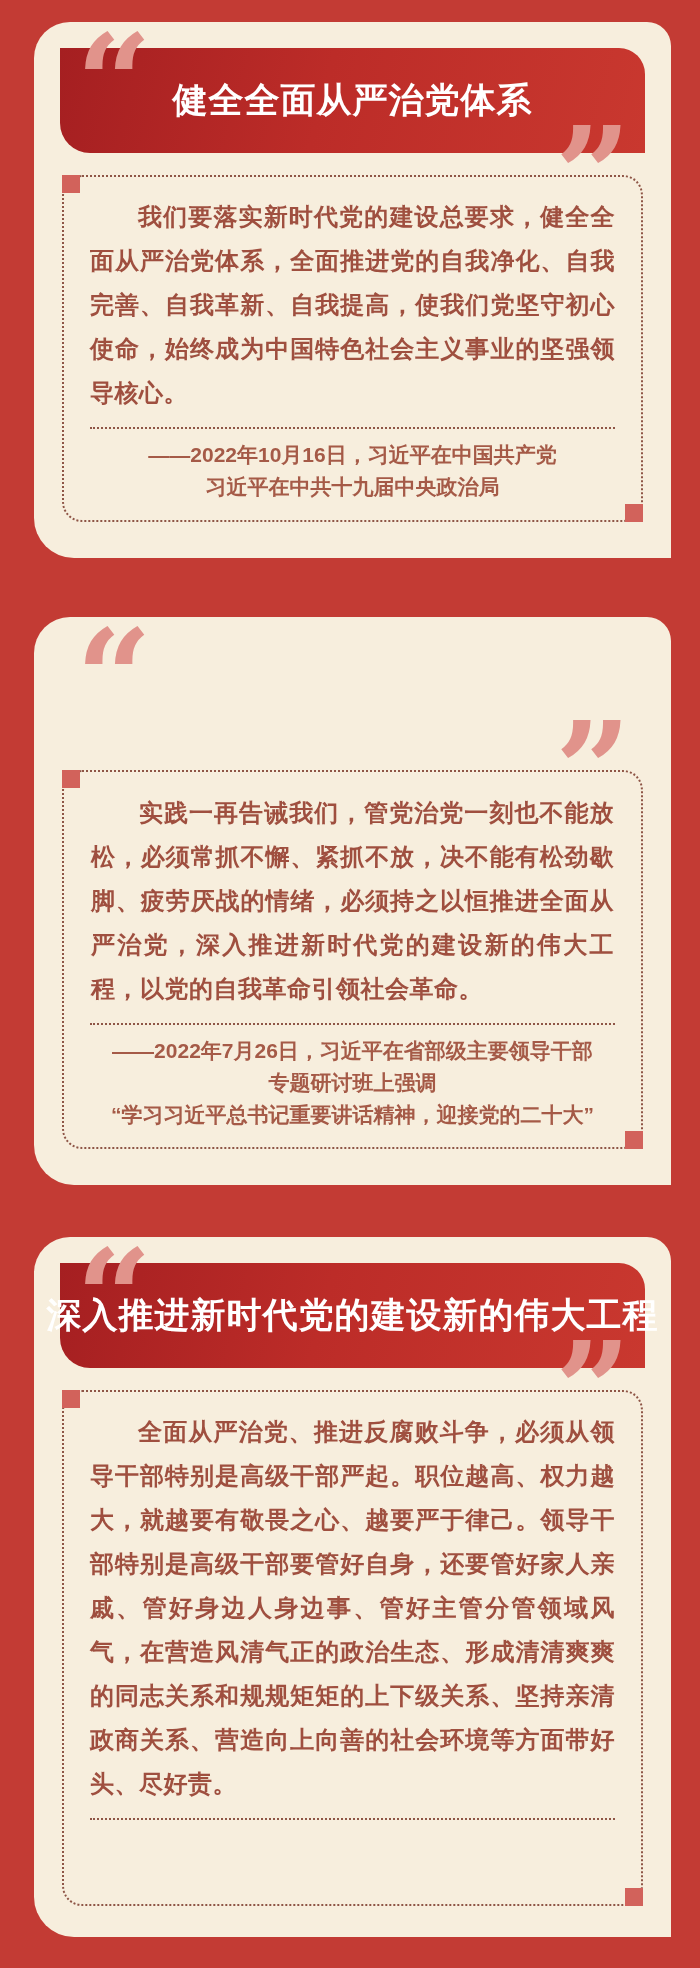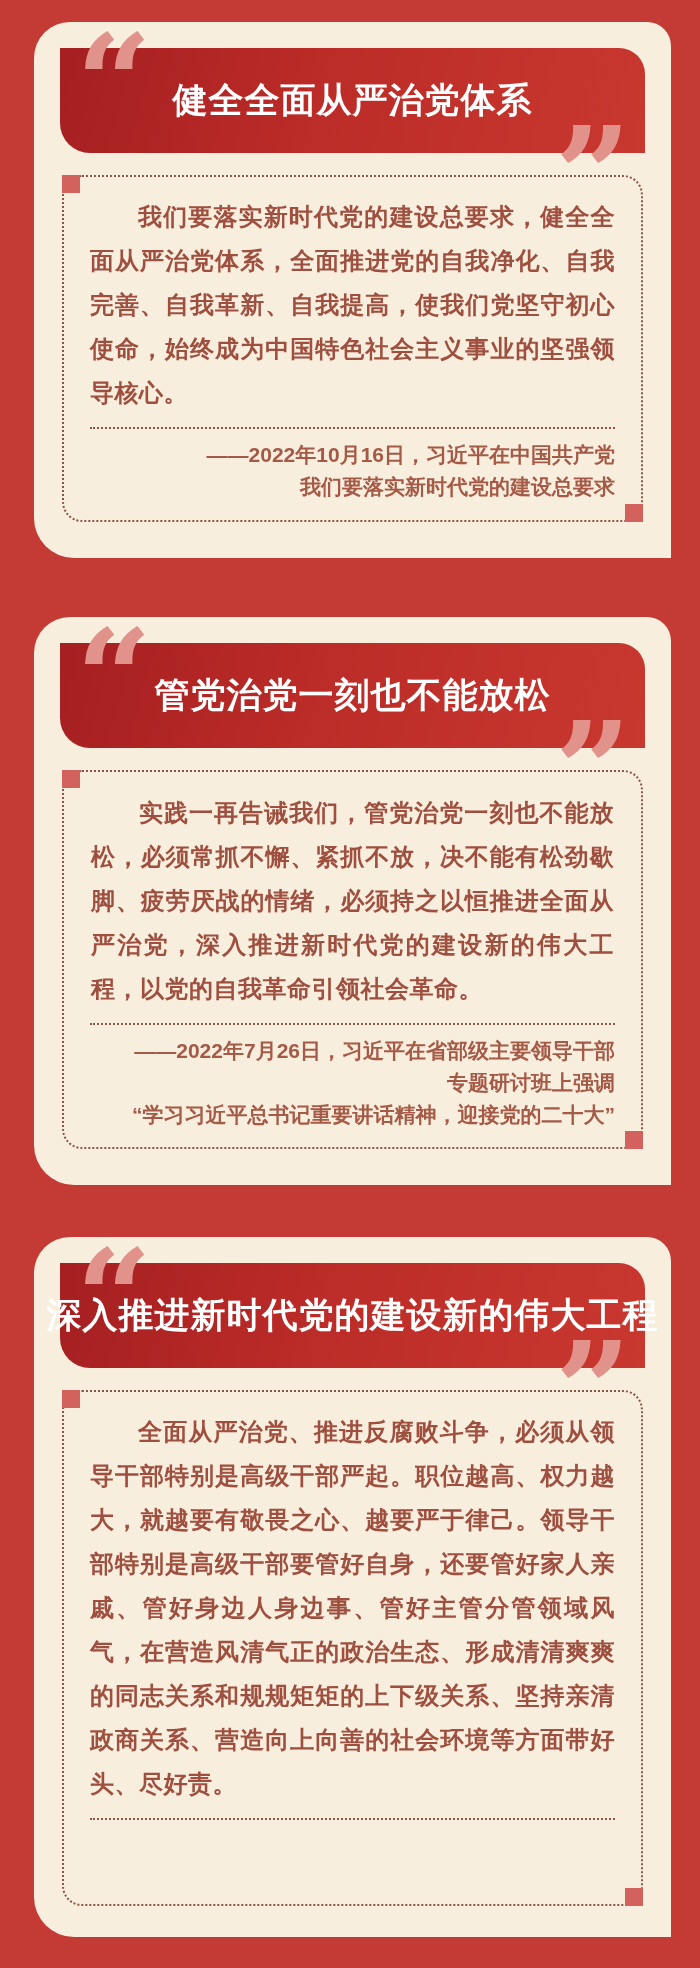--- a/index.html
+++ b/index.html
@@ -87,21 +87,21 @@
     text-align:justify;
     text-indent:2em;
     letter-spacing:0.5px;
   }
   .separator{
     border:none;
     border-top:2px dotted #8e5546;
     margin:12px 0 10px 0;
   }
   .attribution{
-    text-align:right;
+    text-align:center;
   }
   .attribution div{
     font-size:21px;
     line-height:32px;
     font-weight:600;
     color:#a55a47;
   }
 </style>
 </head>
 <body>
@@ -115,31 +115,28 @@
     </div>
     <span class="quote-mark quote-close">”</span>
     <div class="dotted-box">
       <span class="corner-square tl"></span>
       <span class="corner-square br"></span>
       <div class="content">
         <p class="quote-body" style="margin:0">我们要落实新时代党的建设总要求，健全全面从严治党体系，全面推进党的自我净化、自我完善、自我革新、自我提高，使我们党坚守初心使命，始终成为中国特色社会主义事业的坚强领导核心。</p>
         <hr class="separator">
         <div class="attribution">
           <div>——2022年10月16日，习近平在中国共产党</div>
-          <div>我们要落实新时代党的建设总要求</div>
+          <div>习近平在中共十九届中央政治局</div>
         </div>
       </div>
     </div>
   </section>
 
   <section class="card card2">
     <span class="quote-mark quote-open">“</span>
-    <div class="banner">
-      <span class="banner-title">管党治党一刻也不能放松</span>
-    </div>
     <span class="quote-mark quote-close">”</span>
     <div class="dotted-box">
       <span class="corner-square tl"></span>
       <span class="corner-square br"></span>
       <div class="content">
         <p class="quote-body" style="margin:1px">实践一再告诫我们，管党治党一刻也不能放松，必须常抓不懈、紧抓不放，决不能有松劲歇脚、疲劳厌战的情绪，必须持之以恒推进全面从严治党，深入推进新时代党的建设新的伟大工程，以党的自我革命引领社会革命。</p>
         <hr class="separator">
         <div class="attribution">
           <div>——2022年7月26日，习近平在省部级主要领导干部</div>
           <div>专题研讨班上强调</div>

